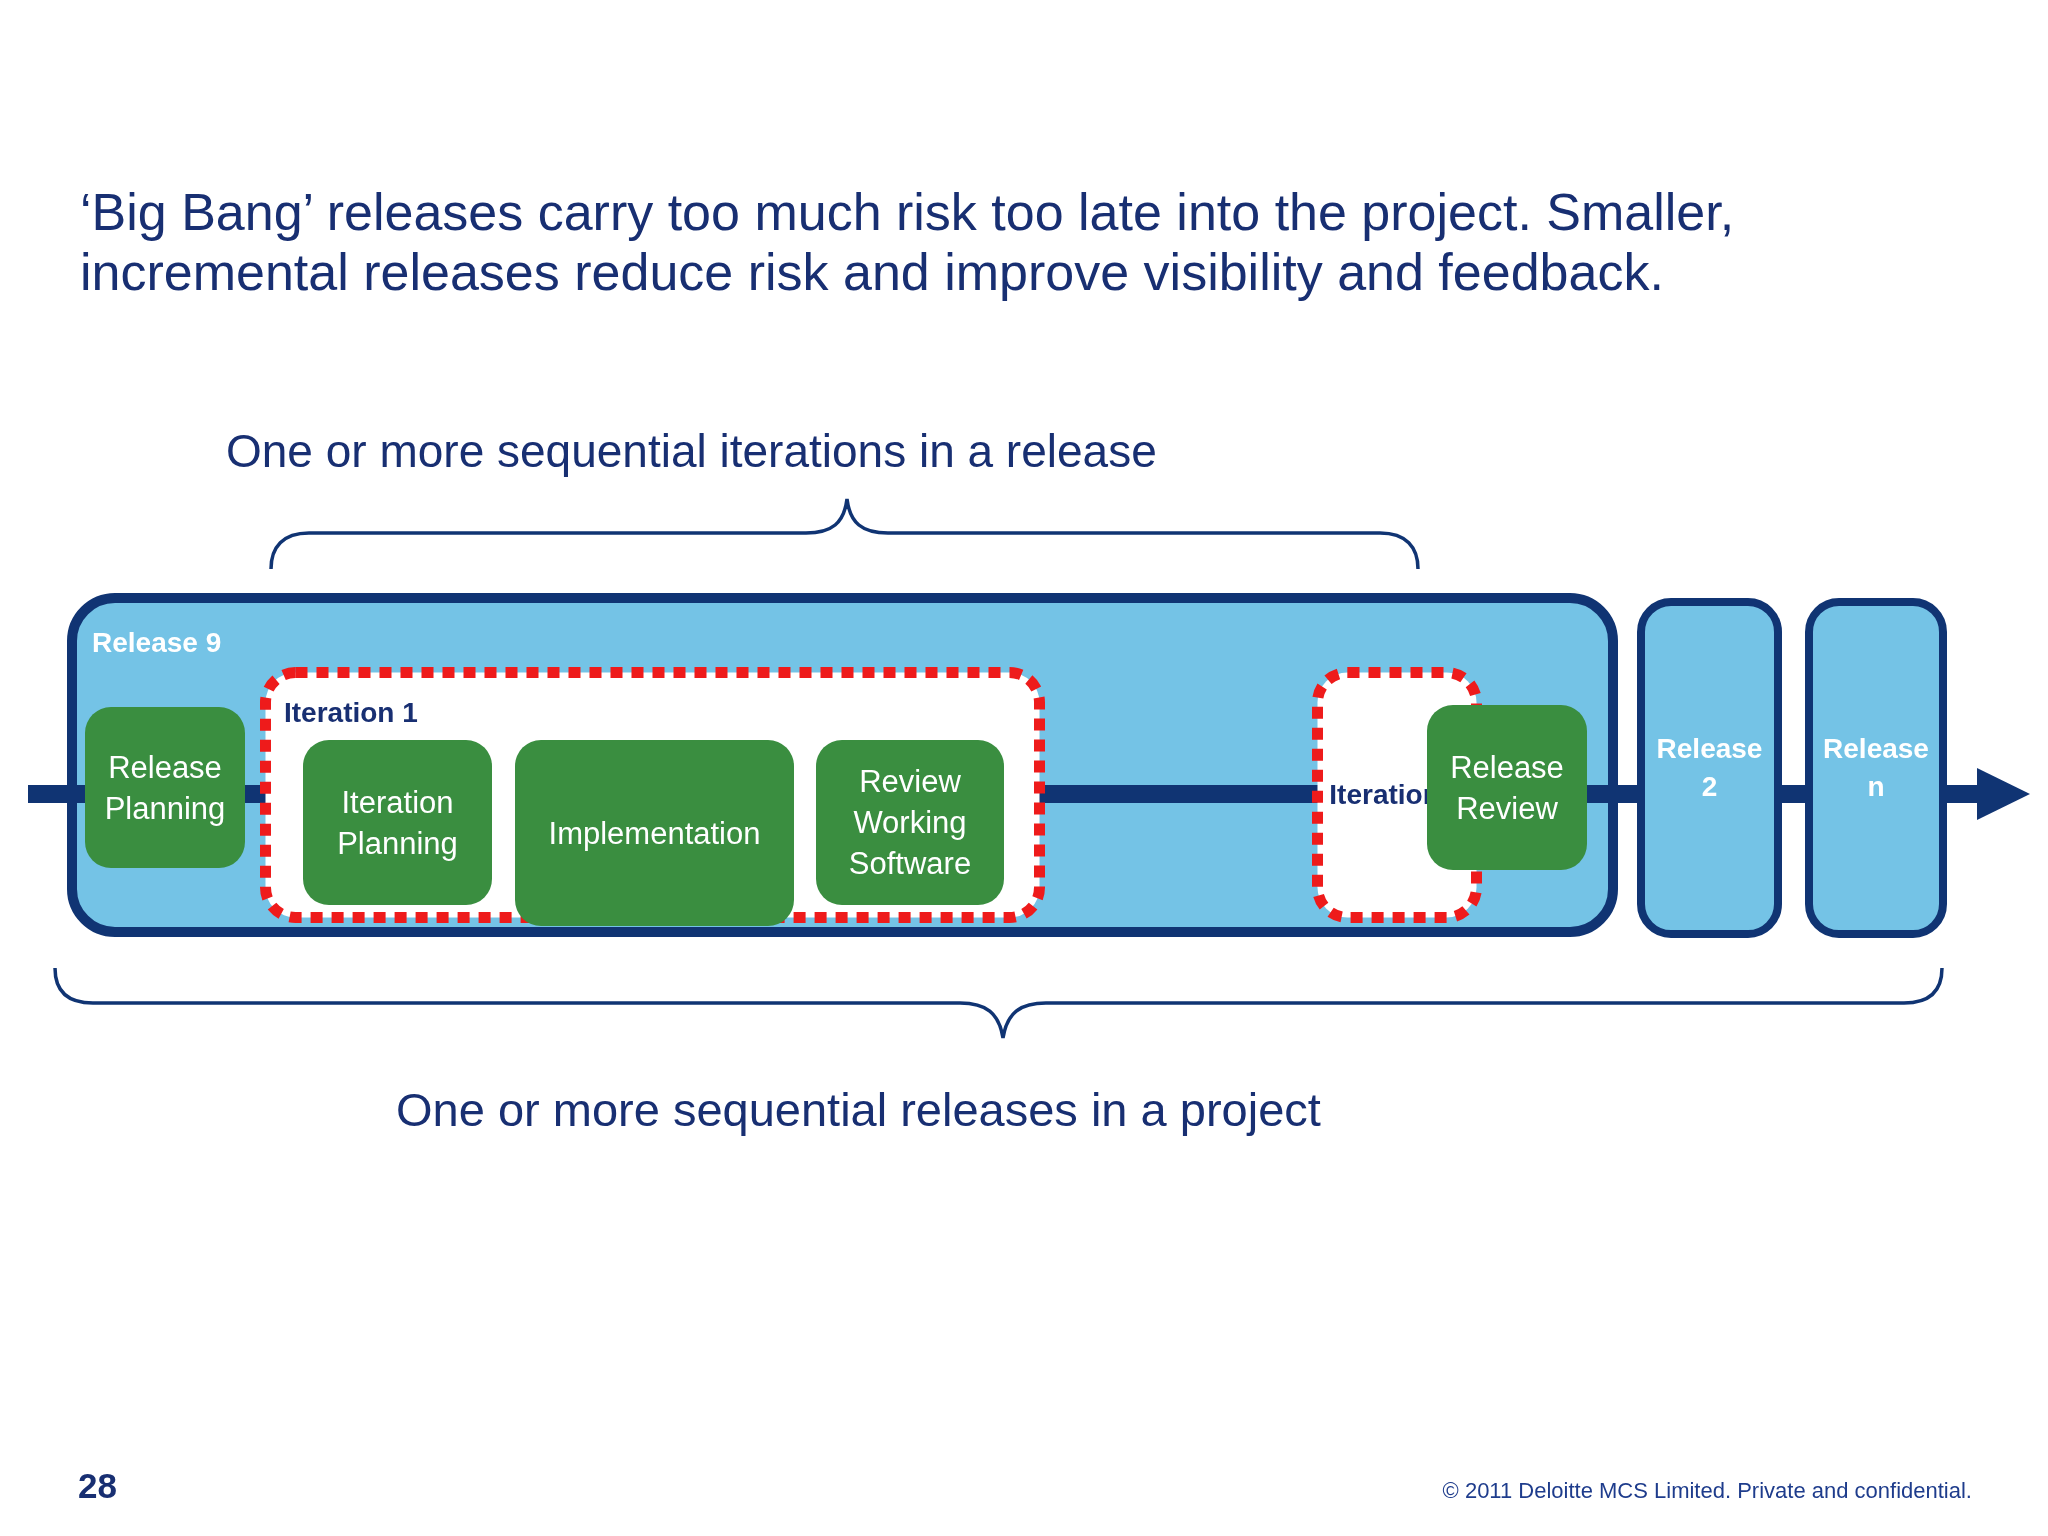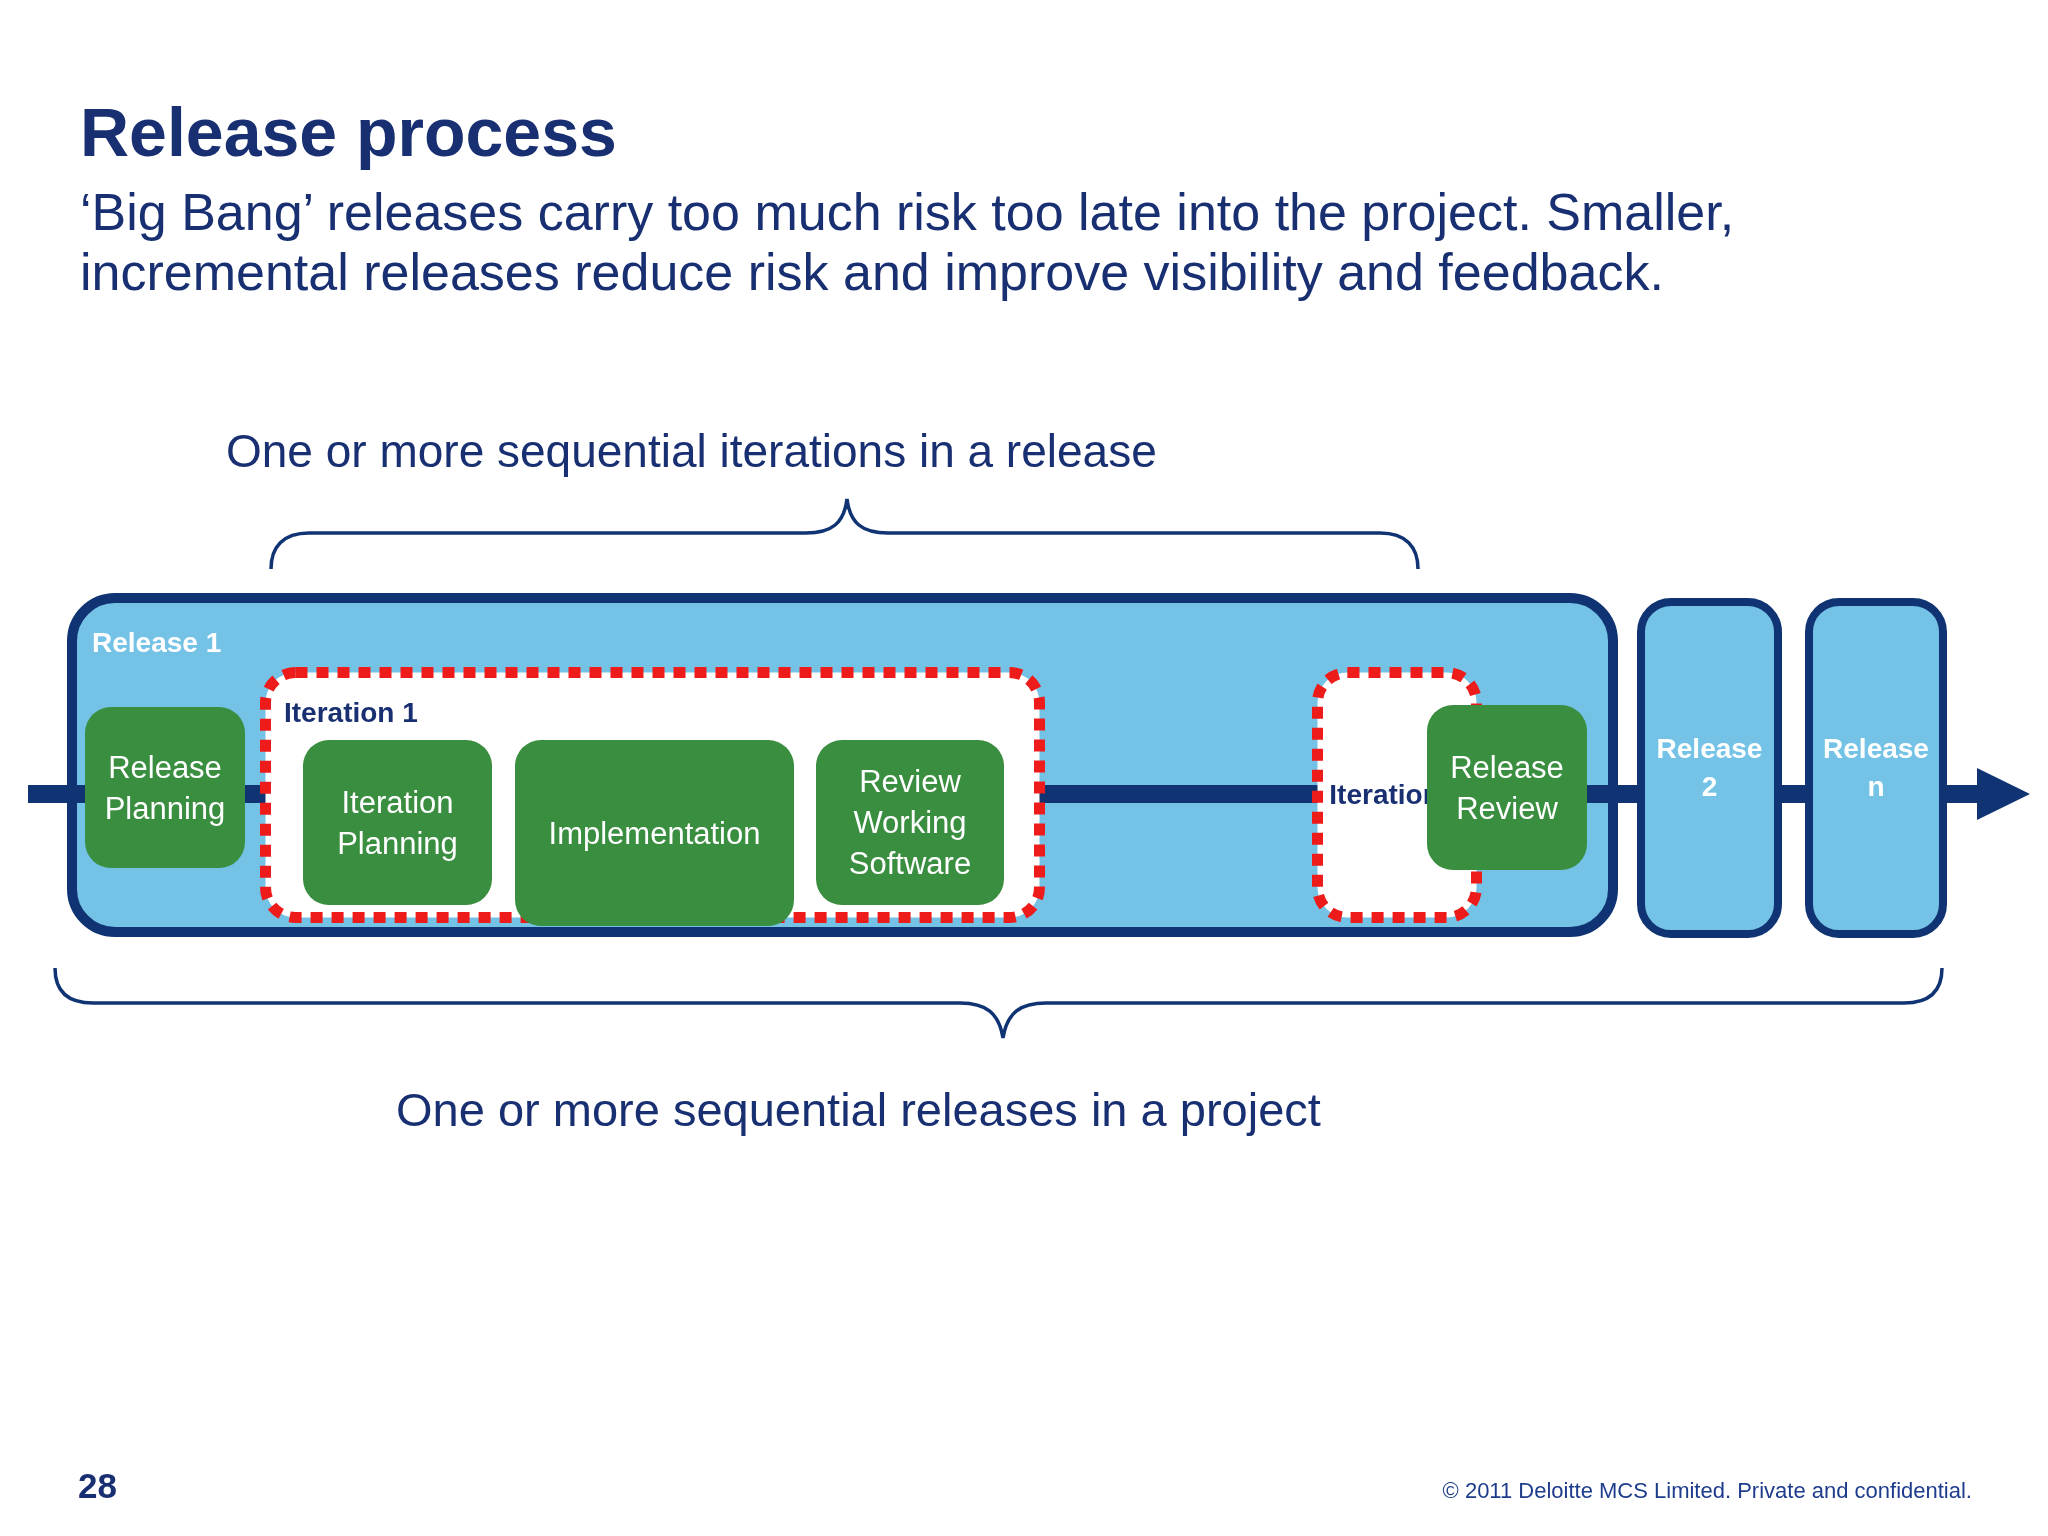--- a/index.html
+++ b/index.html
@@ -79,28 +79,27 @@
 
   
   .page-number { left: 78px; top: 1466px; font-size: 35px; font-weight: bold; color: #182F72; }
   .copyright { right: 76px; top: 1478px; font-size: 22px; color: #1E3C8C; white-space: nowrap; }
 </style>
 </head>
 <body>
 
 <div class="slide">
 
-  <div class="abs title">Release process</div>
   <div class="abs brace-label top">One or more sequential iterations in a release</div>
 
   <div class="abs subtitle">‘Big Bang’ releases carry too much risk too late into the project. Smaller,
 incremental releases reduce risk and improve visibility and feedback.</div>
 
   <div class="abs release-big">
-    <div class="container-label">Release 1</div>
+    <div class="container-label">Release 9</div>
   </div>
 
   <svg class="abs overlay" viewBox="0 0 2048 1536">
     <rect x="28" y="785" width="1954" height="18" fill="#103473"></rect>
     <polygon points="1977,768 2030,794 1977,820" fill="#103473"></polygon>
     <path d="M 271 569 C 271 547 283 533 309 533 L 806 533 C 832 533 844 523 847 499 C 850 523 862 533 888 533 L 1380 533 C 1406 533 1418 547 1418 569" fill="none" stroke="#103473" stroke-width="3.5"></path>
     <path d="M 55 968 C 55 991 67 1003 93 1003 L 960 1003 C 986 1003 999 1013 1003 1038 C 1007 1013 1020 1003 1046 1003 L 1904 1003 C 1930 1003 1942 991 1942 968" fill="none" stroke="#103473" stroke-width="3.5"></path>
   </svg>
 
   <div class="abs box green release-planning">Release

